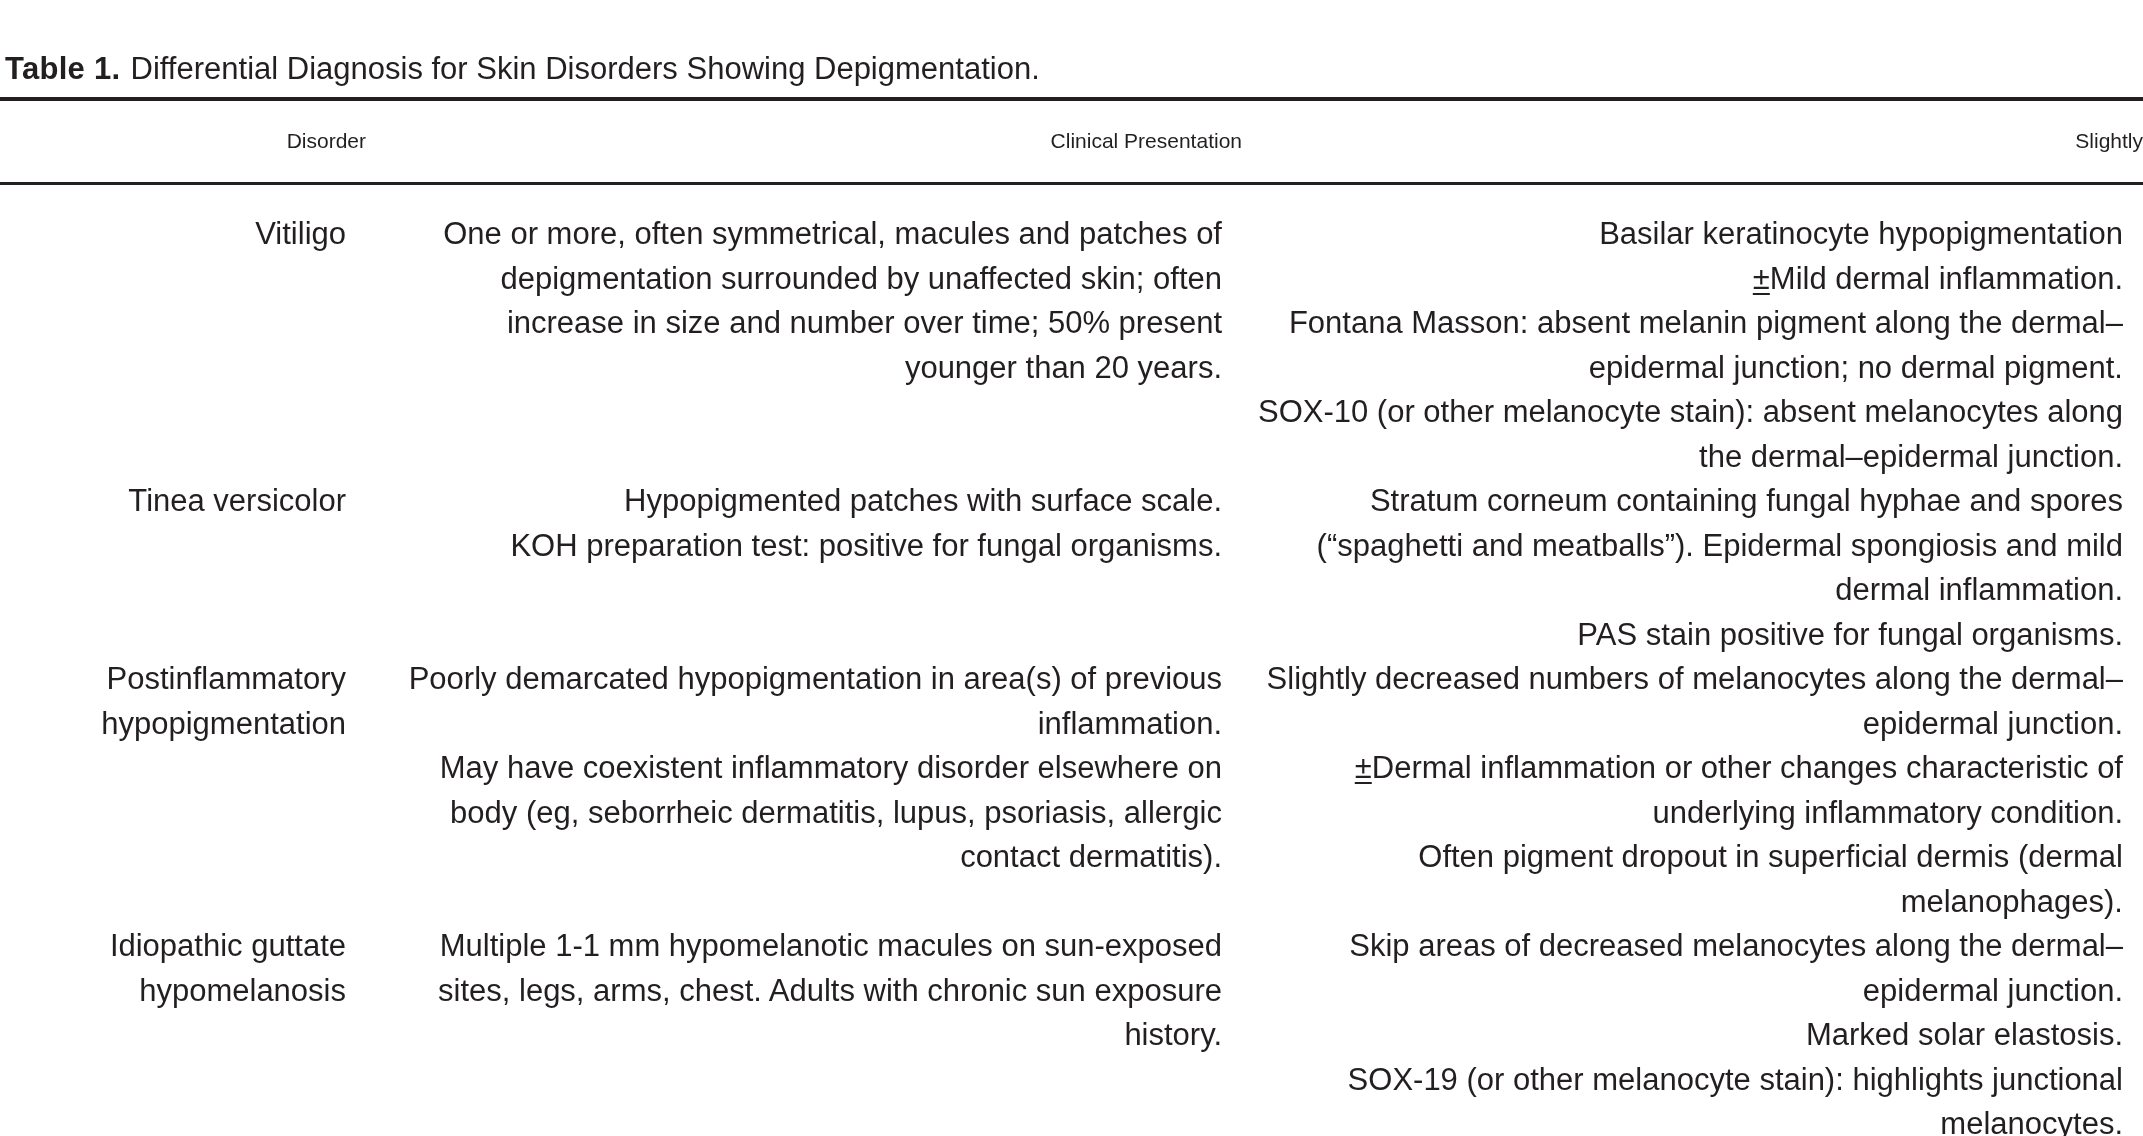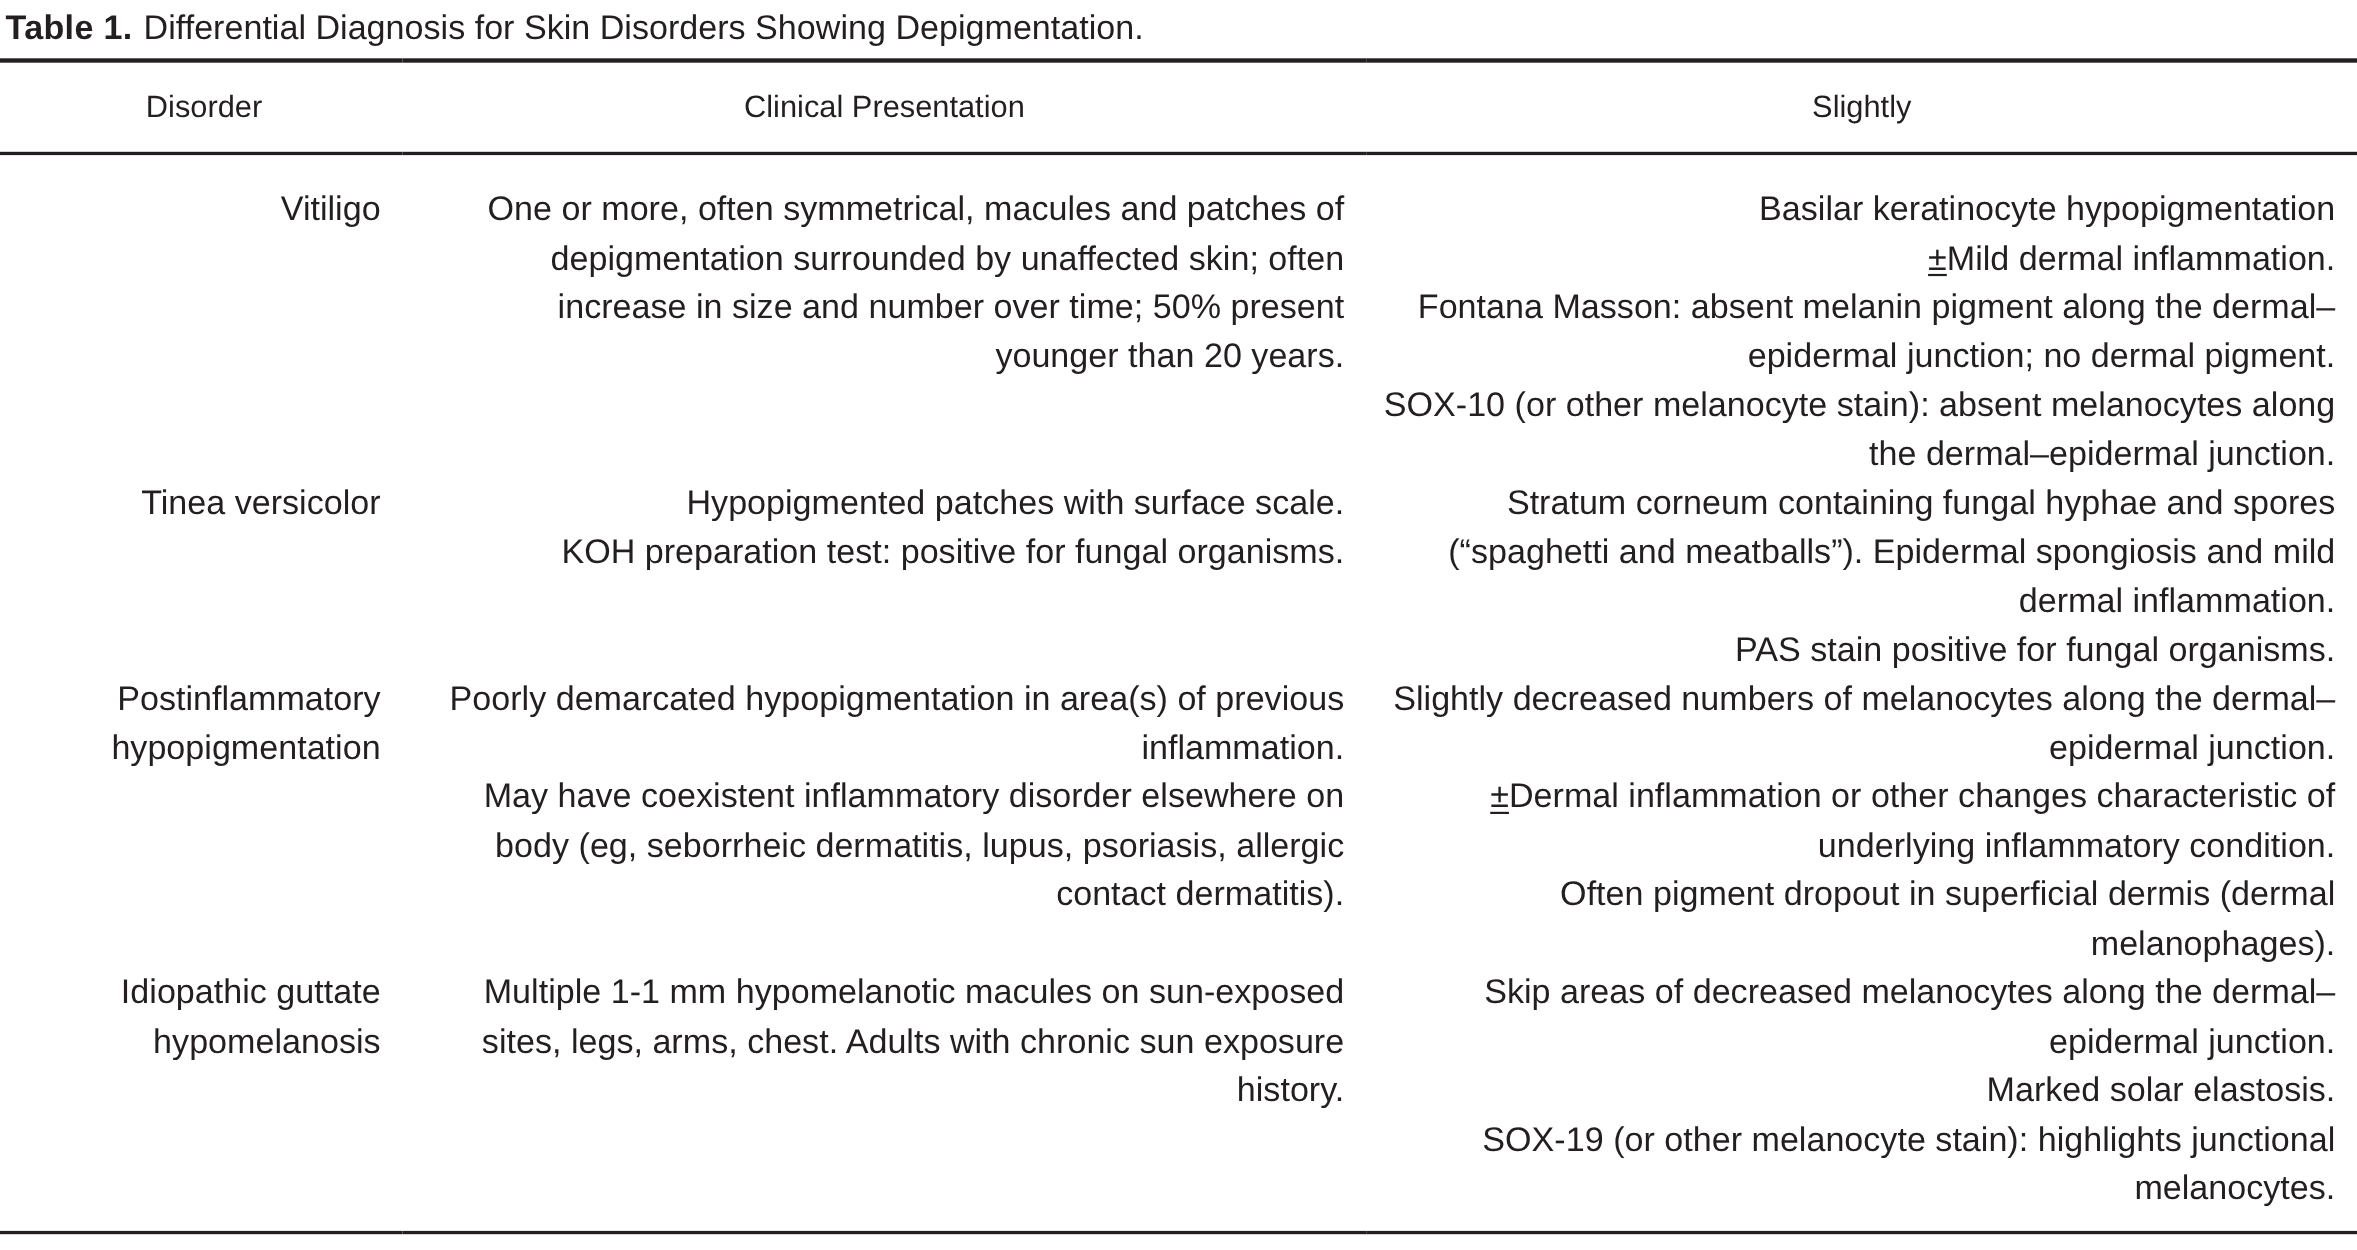--- a/index.html
+++ b/index.html
@@ -15,40 +15,41 @@
     background: #ffffff;
     color: #231f20;
     font-family: "Liberation Sans", sans-serif;
     overflow: hidden;
   }
   .table-title {
     font-size: 31px;
     line-height: 37px;
     padding: 6px 0 10px 5px;
     white-space: nowrap;
+    margin-top: 44px;
   }
   .table-title .num {
     font-weight: bold;
     letter-spacing: 0.3px;
     margin-right: 10px;
   }
   table.diag {
     width: 100%;
     border-collapse: collapse;
     table-layout: fixed;
     border-top: 4px solid #231f20;
     border-bottom: 3px solid #231f20;
   }
   table.diag col.c-disorder  { width: 366px; }
   table.diag col.c-clinical  { width: 876px; }
   table.diag col.c-histology { width: 901px; }
   table.diag thead th {
     font-weight: normal;
-    text-align: center;
-    font-size: 28px;
+    text-align: right;
+    font-size: 21px;
     line-height: 37px;
     padding: 21px 0 23px 0;
     border-bottom: 3px solid #231f20;
     vertical-align: top;
   }
   table.diag th:first-child,
   table.diag td:first-child { padding-left: 5px; }
   table.diag tbody td {
     vertical-align: top;
     font-size: 31px;

